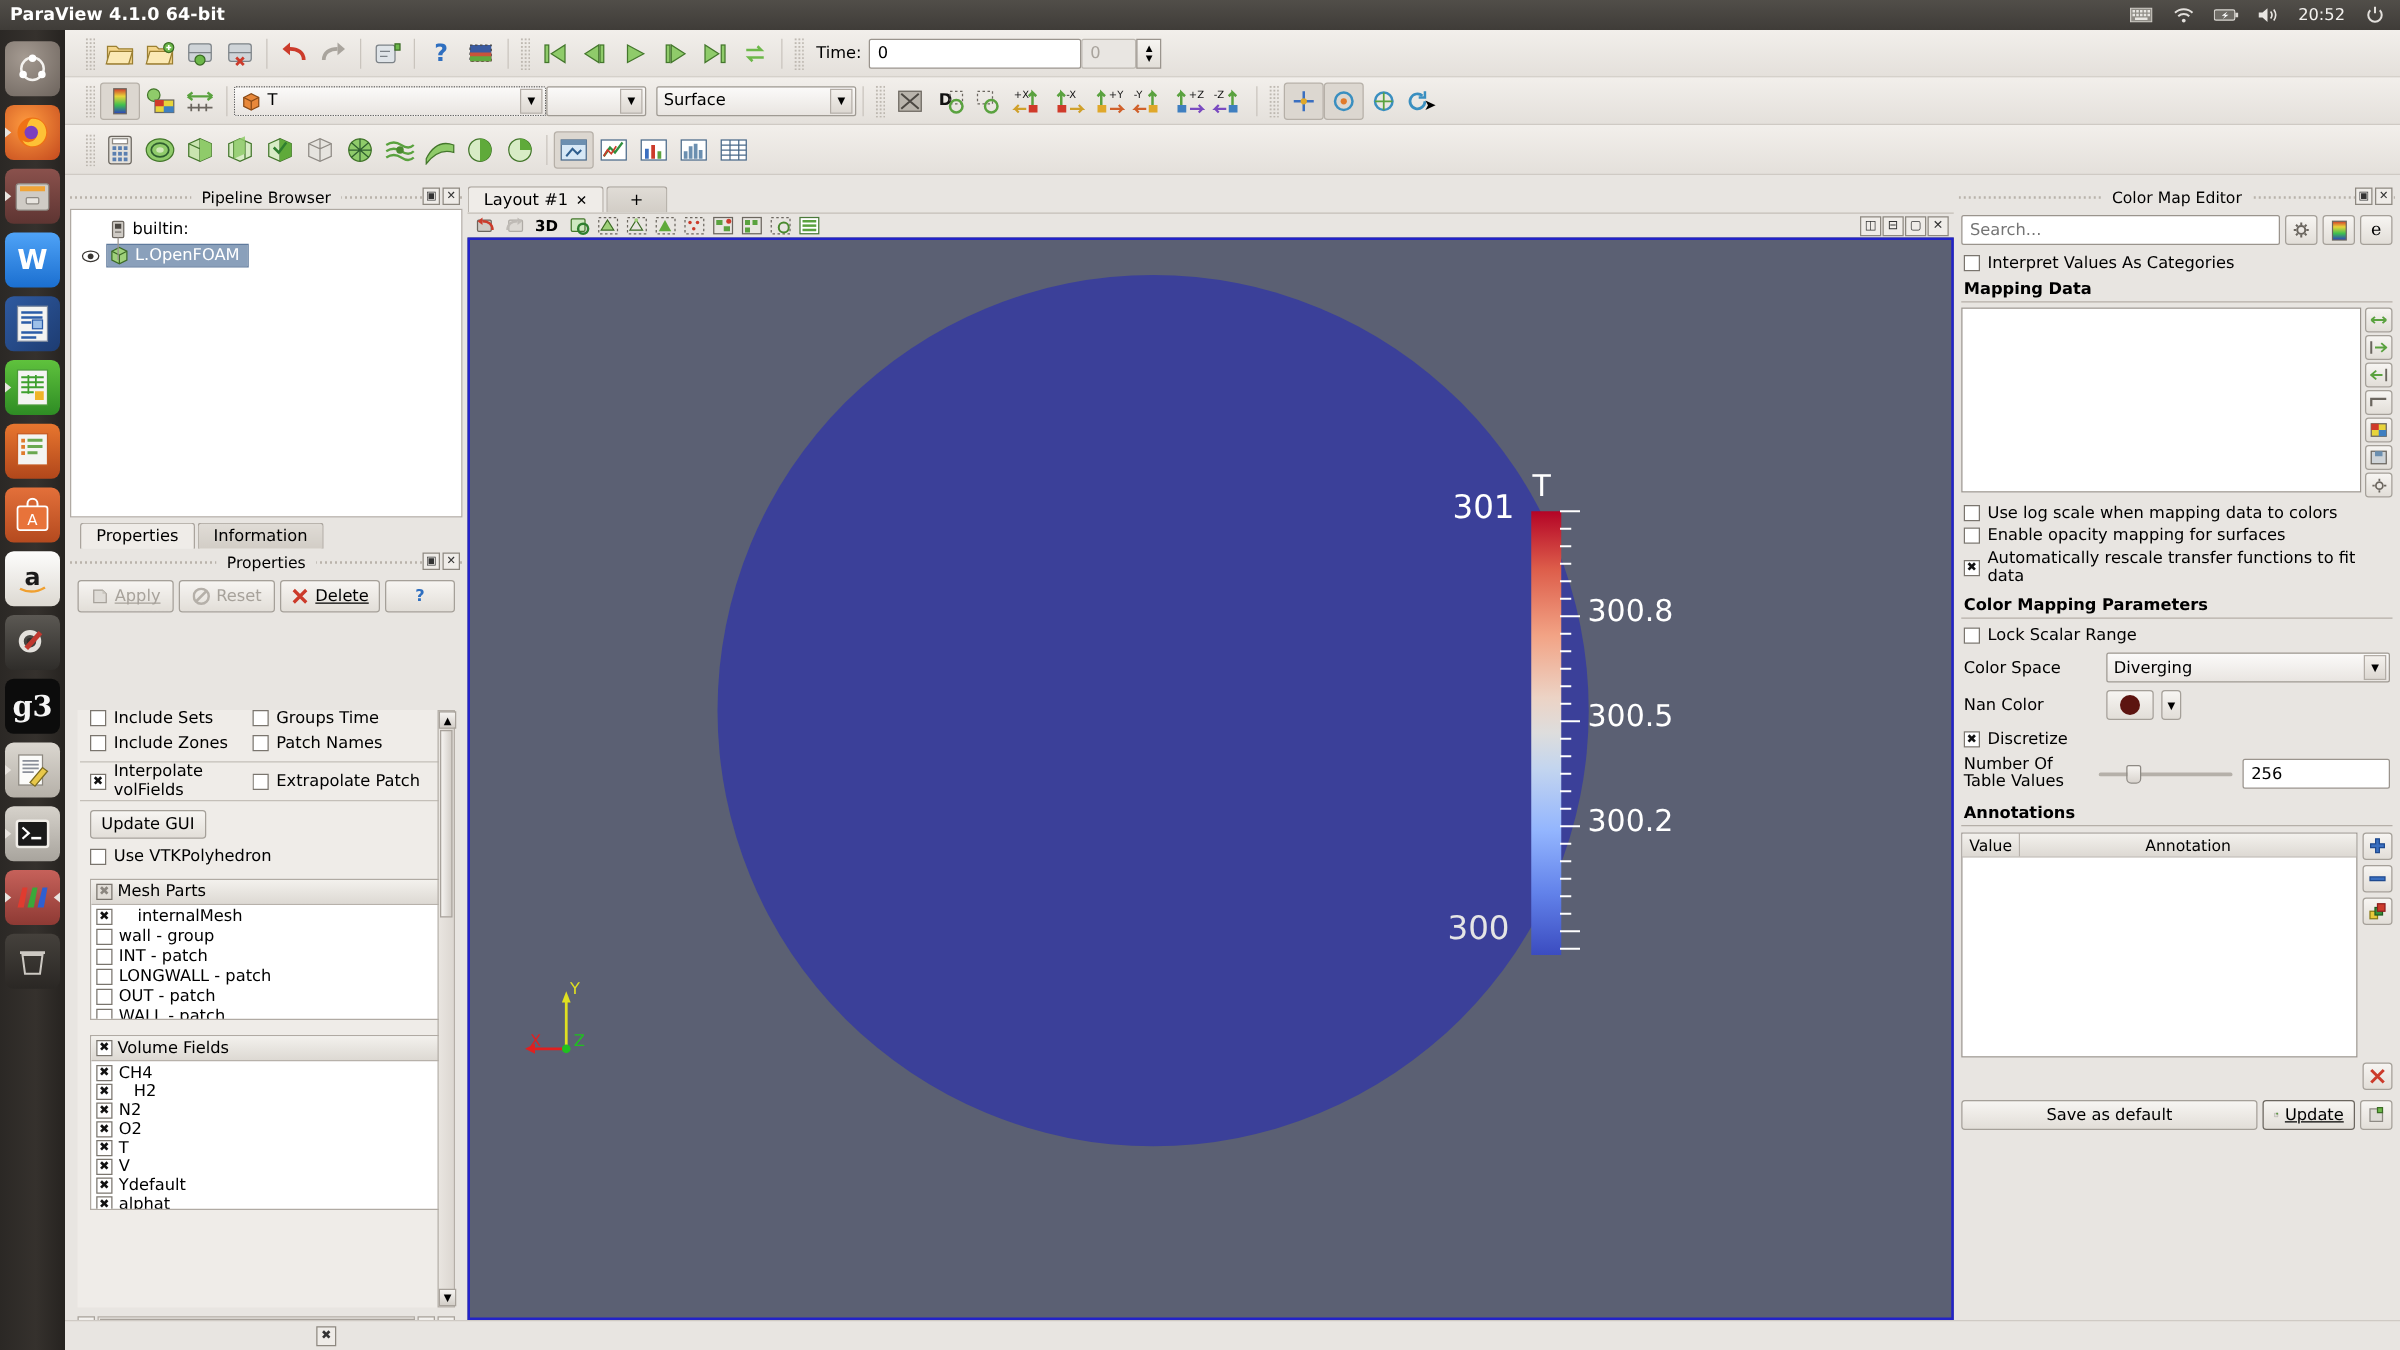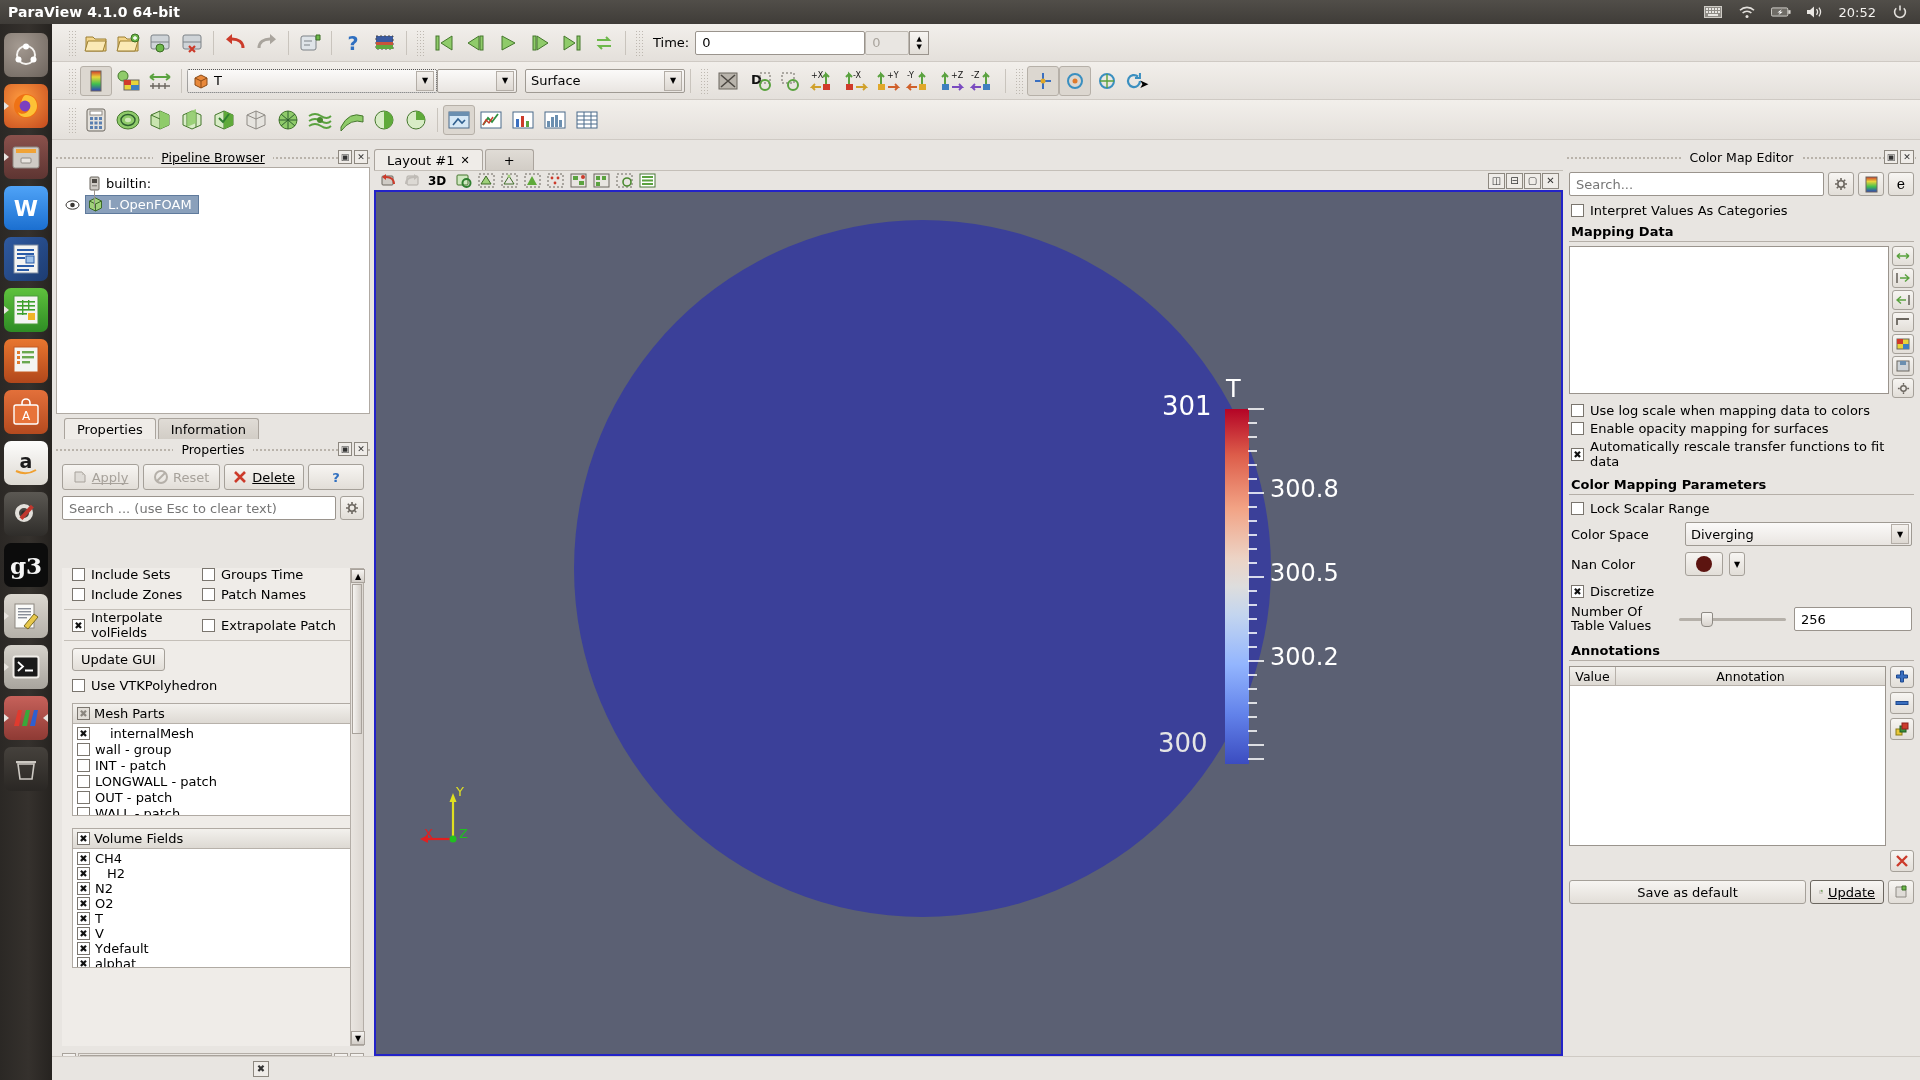--- a/index.html
+++ b/index.html
@@ -663,21 +663,21 @@
     <div class="tbtn">
       <svg width="24" height="22" viewBox="0 0 24 22">
           <rect x="2" y="3" width="20" height="16" fill="#fff" stroke="#4a6a8a"></rect>
           <g stroke="#4a6a8a">
             <path d="M2 7h20M2 11h20M2 15h20M9 3v16M16 3v16"></path>
           </g>
         </svg>
       </div>
   </div>
 
-  <div style="position:absolute;left:4px;top:124px;width:314px;height:266px;text-decoration:underline;">
+  <div style="position:absolute;left:4px;top:124px;width:314px;height:266px;">
     <div class="panel-title">
       <span class="t">Pipeline Browser</span>
       <div class="pbtns">
         <div class="pbtn">▣</div>
         <div class="pbtn">✕</div>
       </div>
     </div>
     <div class="groupbox" style="position:absolute;top:19px;left:0;right:0;bottom:0;padding:6px 0 0 0;">
 
       <div class="rowline" style="padding:2px 0 2px 32px;">
@@ -740,31 +740,20 @@
         <svg width="14" height="14" viewBox="0 0 14 14">
             <path d="M2 2l10 10M12 2L2 12" stroke="#cc3b2b" stroke-width="2.6"></path>
           </svg>
         <span style="text-decoration:underline;">Delete</span>
         </div>
       <div class="btn" style="width:56px;height:26px;">
         <span style="color:#2f6fc0;font-weight:bold;">?</span>
         </div>
     </div>
 
-    <div style="display:flex;gap:4px;padding:6px 6px 0 6px;">
-      <input class="txtin" style="flex: 1 1 0%; border: 1px solid rgb(154, 148, 141); outline: none; font-family: inherit;" placeholder="Search ... (use Esc to clear text)">
-      <div class="btn" style="width:24px;height:24px;padding:0;">
-        <svg width="14" height="14" viewBox="0 0 14 14">
-            <circle cx="7" cy="7" r="3.2" fill="none" stroke="#6b665f" stroke-width="1.6"></circle>
-            <g stroke="#6b665f" stroke-width="1.6">
-              <path d="M7 1v2M7 11v2M1 7h2M11 7h2M2.8 2.8l1.4 1.4M9.8 9.8l1.4 1.4M11.2 2.8L9.8 4.2M4.2 9.8L2.8 11.2"></path>
-            </g>
-          </svg>
-        </div>
-    </div>
 
     <div style="position:absolute;left:6px;right:6px;top:152px;bottom:30px;background:#efece8;overflow:hidden;">
 
       <div style="display:flex;height:14px;overflow:hidden;align-items:flex-end;">
         <div class="rowline" style="width:140px;padding-left:10px;">
           <span class="ckb"></span>
           <span>Include Sets</span>
         </div>
         <div class="rowline">
           <span class="ckb"></span>

